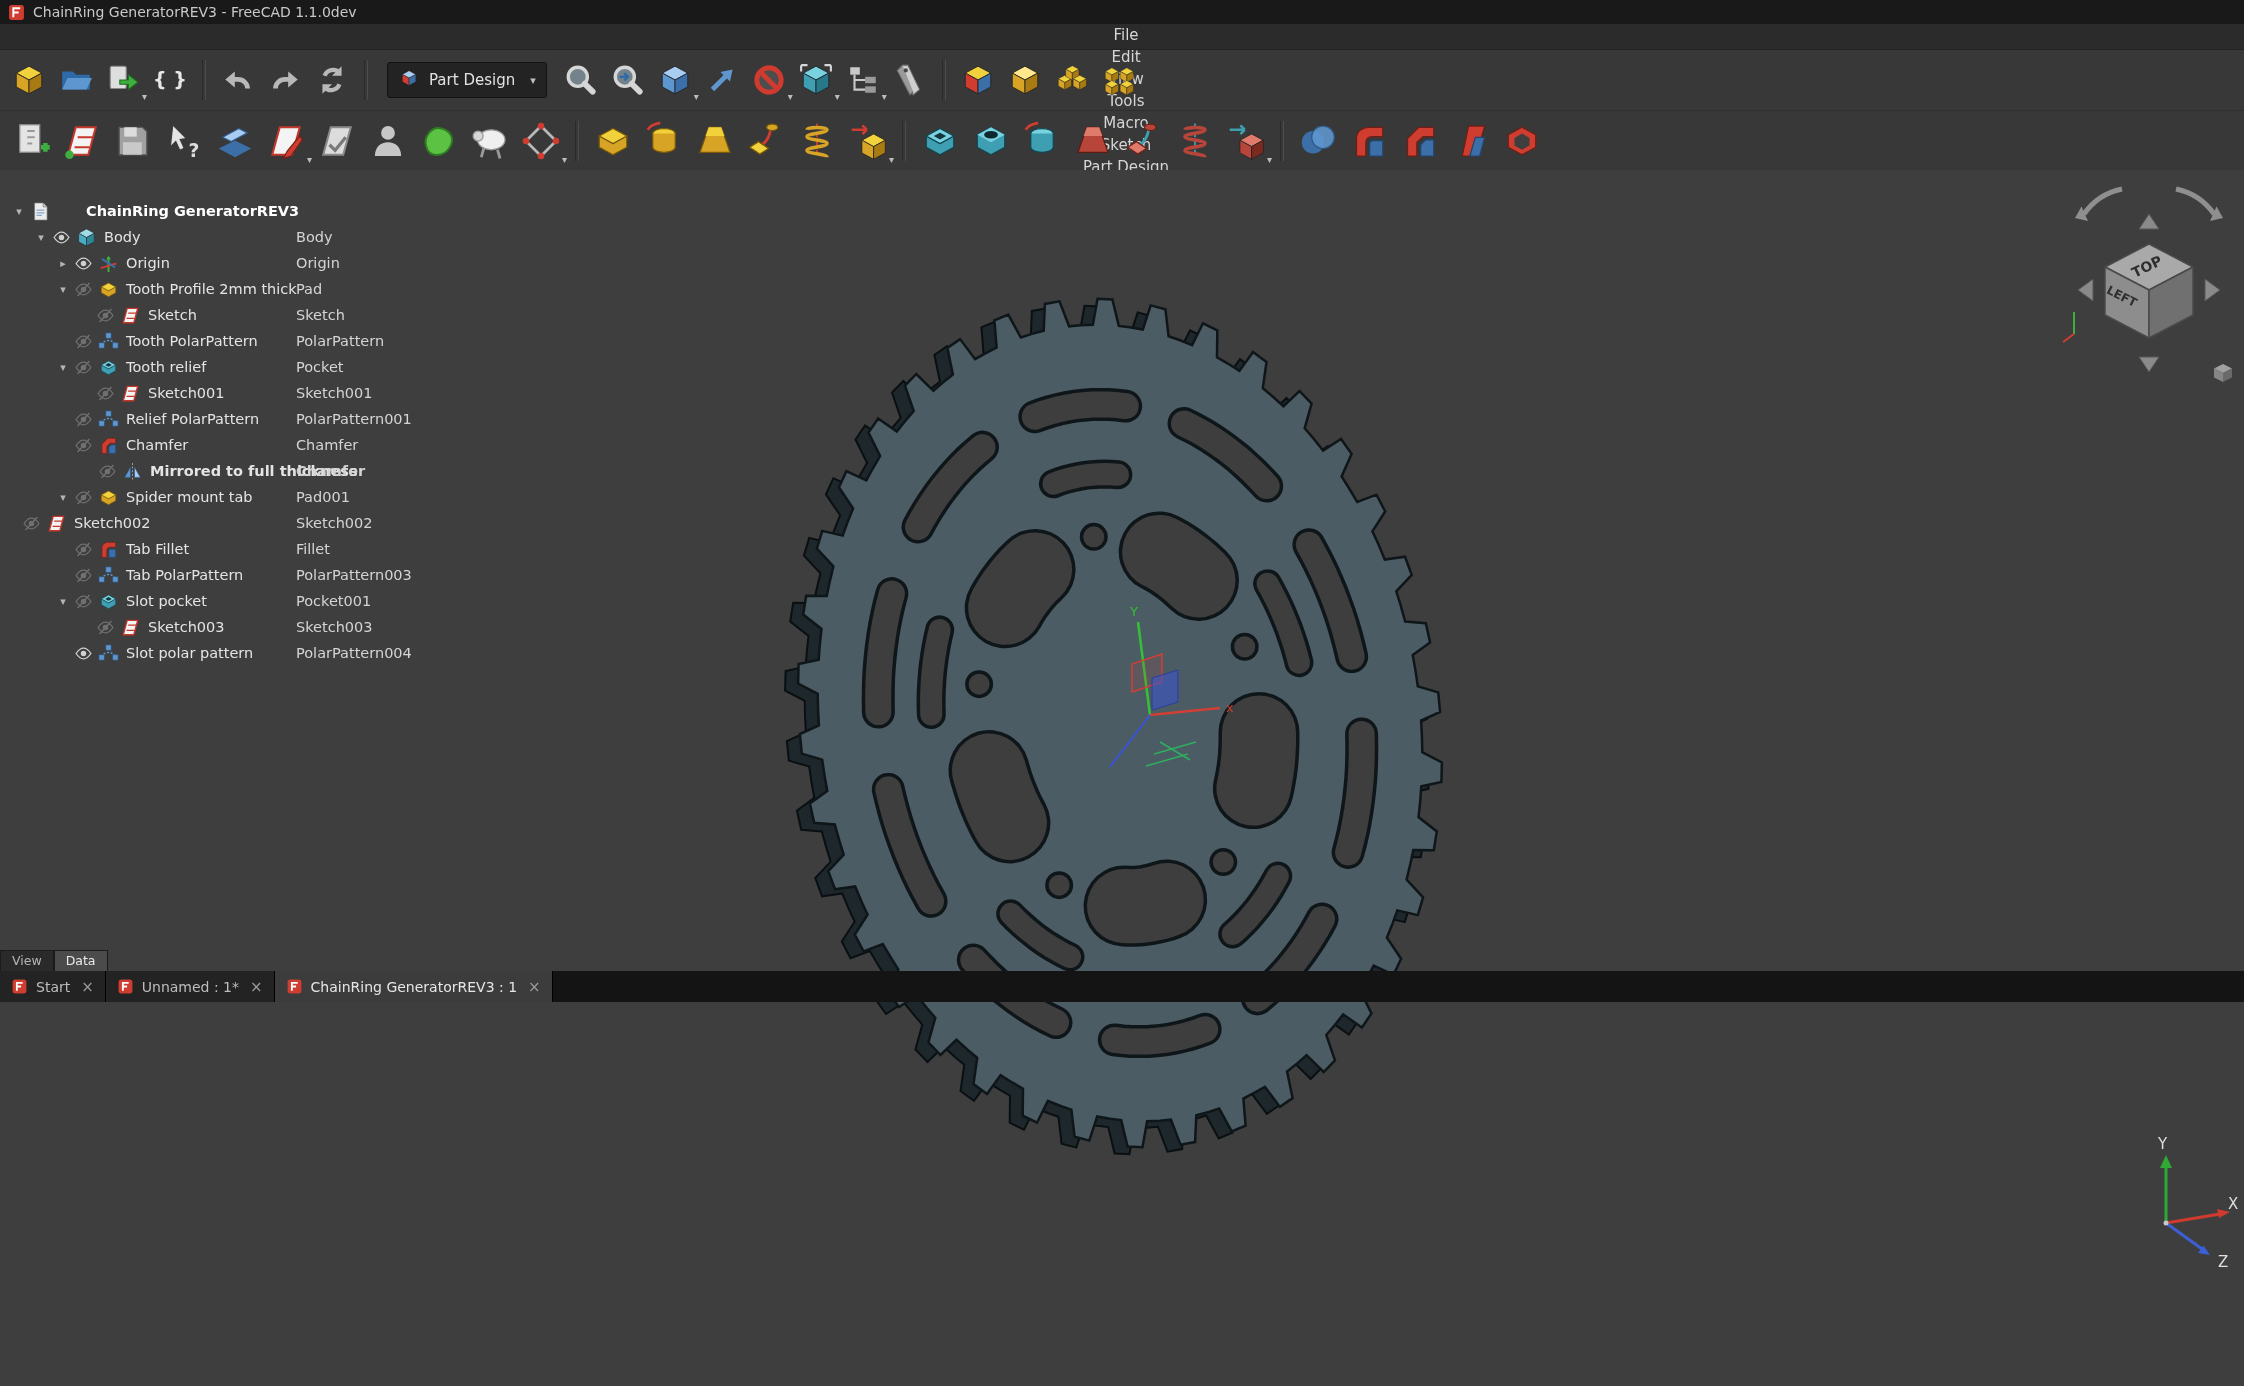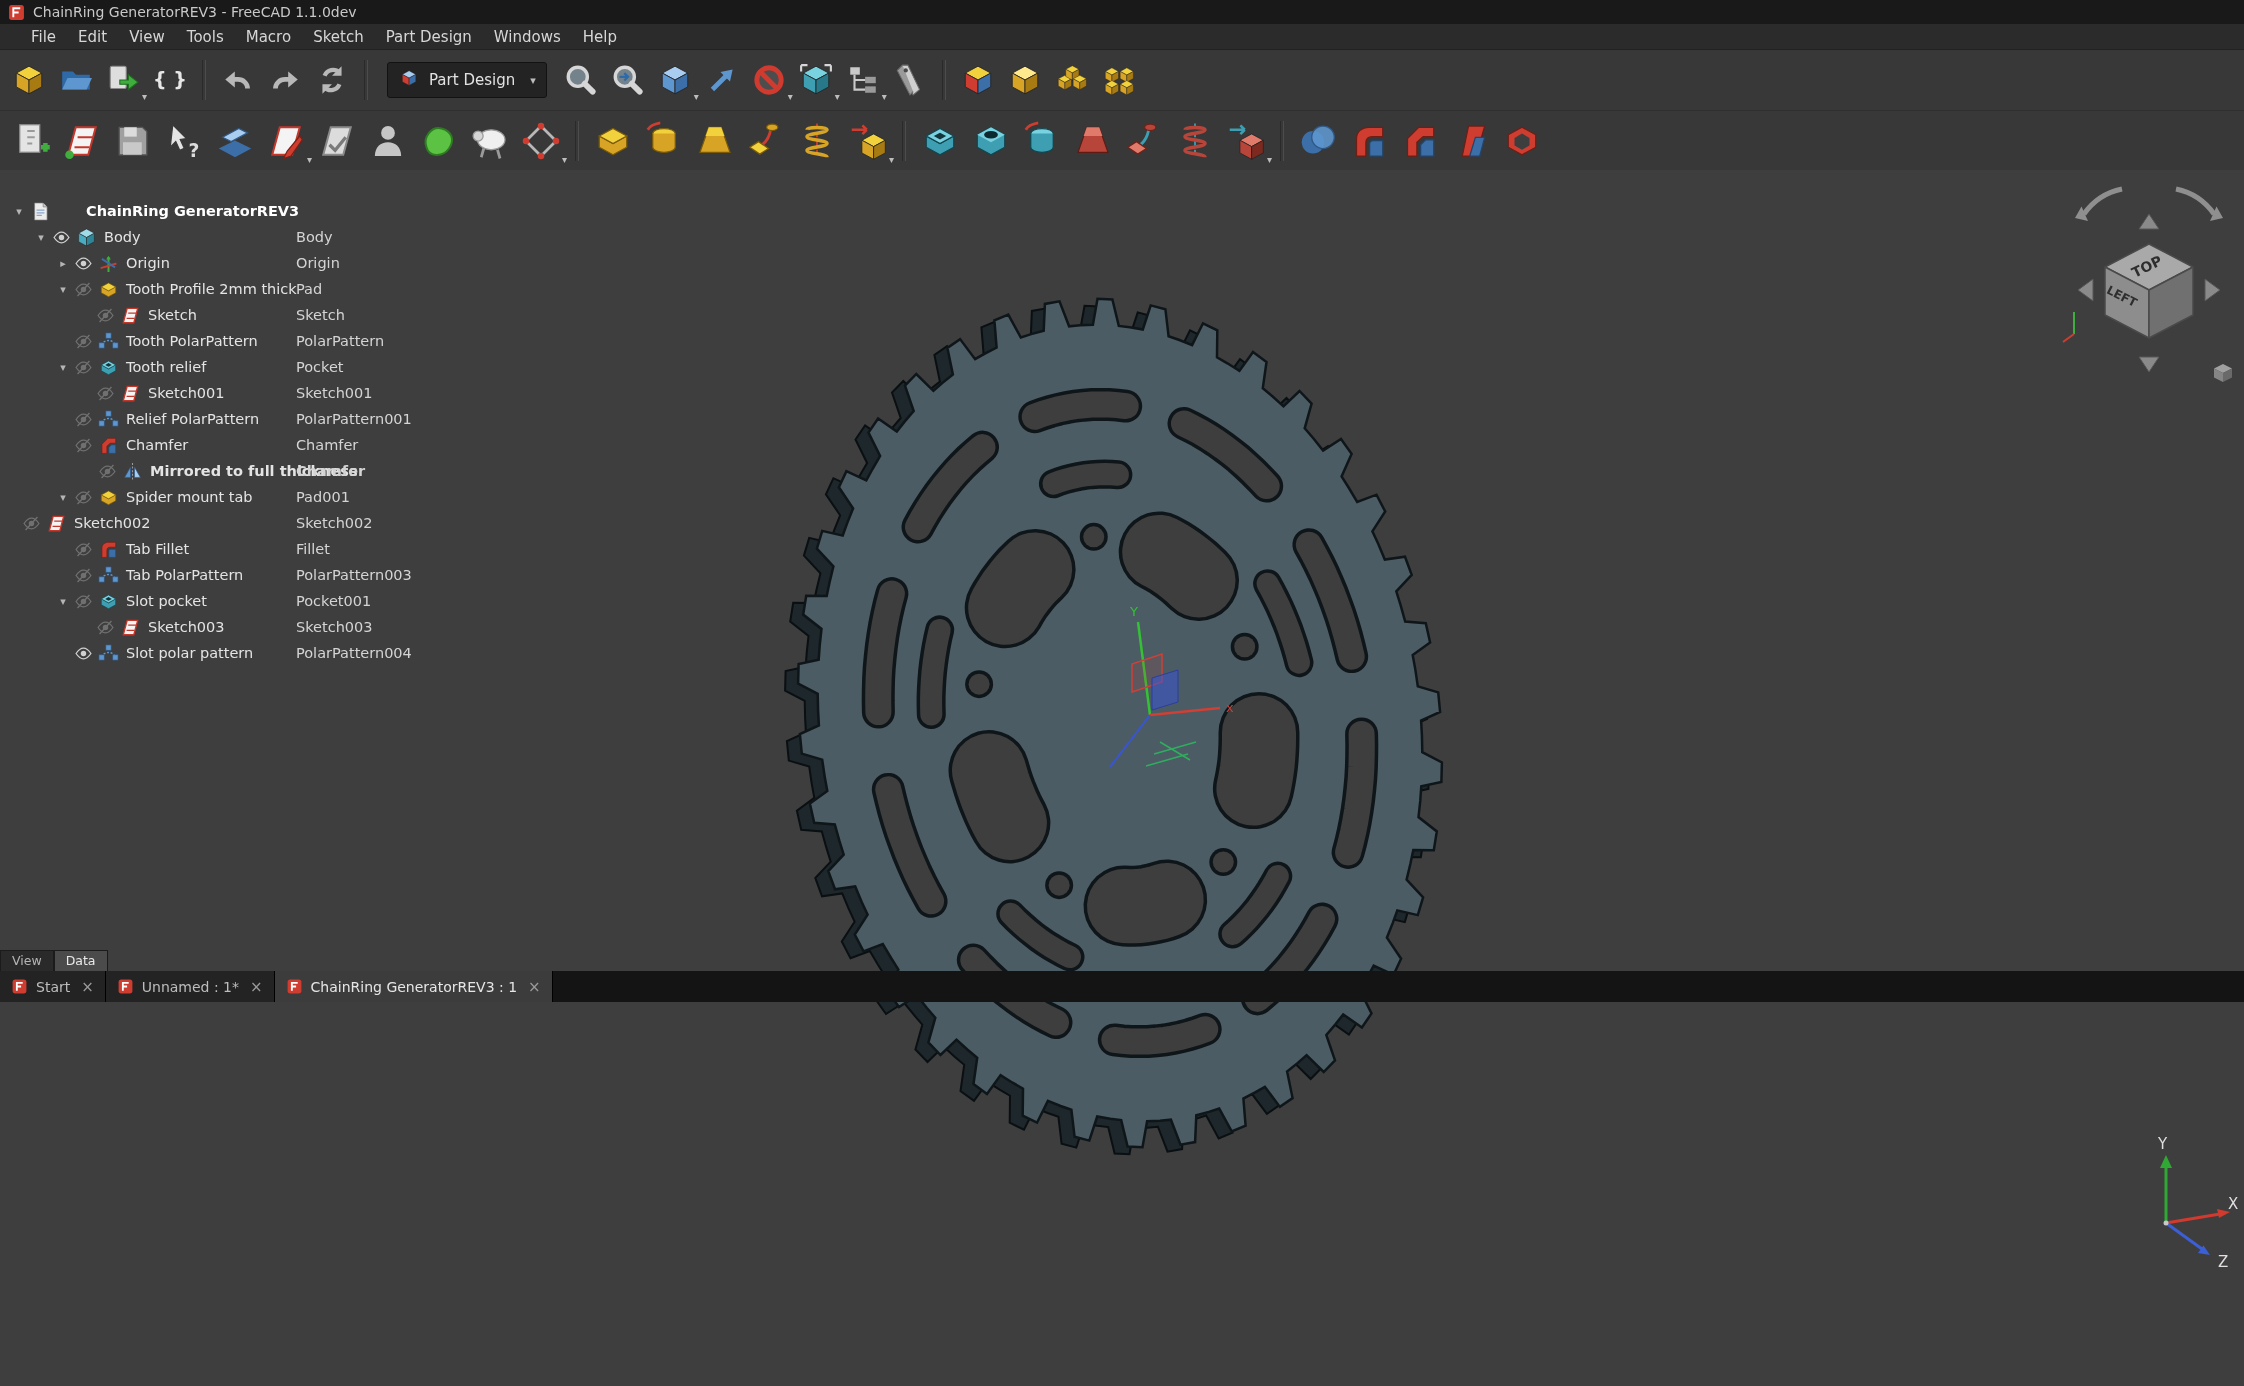--- a/index.html
+++ b/index.html
@@ -5,21 +5,21 @@
   html,body{margin:0;padding:0;}
   body{width:2244px;height:1386px;overflow:hidden;background:#3e3e3e;
        font-family:"DejaVu Sans","Liberation Sans",sans-serif;}
   #window{position:relative;width:2244px;height:1002px;background:#3e3e3e;}
 
   #titlebar{height:24px;background:#191919;color:#c9c9c9;display:flex;align-items:center;
             padding:0 8px;font-size:14px;gap:8px;}
   #titlebar svg{width:17px;height:17px;}
 
   #menubar{height:25px;background:#2b2b2b;display:flex;align-items:center;
-           font-size:15px;color:#d6d6d6;padding-left:20px;border-bottom:1px solid #222;}
+           font-size:15px;color:#d6d6d6;padding-left:8px;border-bottom:1px solid #222;flex-direction:column;}
   .menu-item{padding:2px 11px;border-radius:2px;cursor:default;}
 
   .toolbar{display:flex;align-items:center;background:#383838;}
   #toolbar1{height:60px;border-bottom:1px solid #2f2f2f;padding-left:6px;gap:1px;}
   #toolbar2{height:60px;border-bottom:1px solid #282828;padding-left:6px;gap:1px;}
   .tbtn{position:relative;width:46px;height:46px;display:flex;align-items:center;
         justify-content:center;border-radius:3px;flex:none;}
   #toolbar1 .tbtn svg{width:34px;height:34px;}
   #toolbar2 .tbtn{width:50px;height:50px;}
   #toolbar2 .tbtn svg{width:40px;height:40px;}

